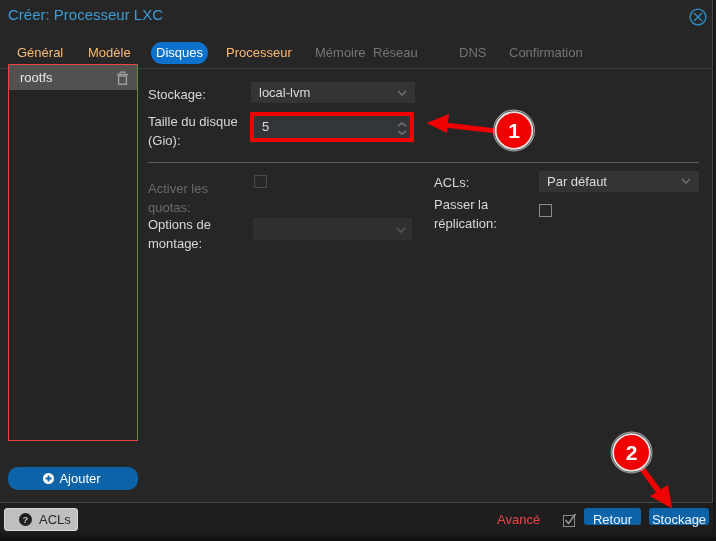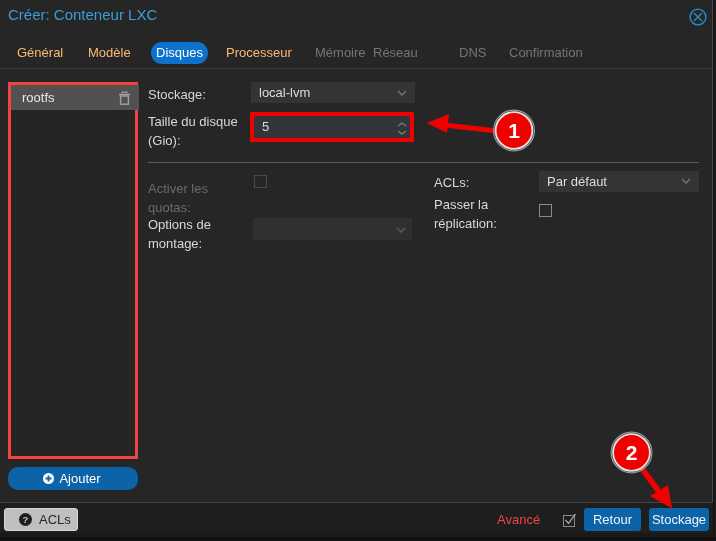--- a/index.html
+++ b/index.html
@@ -9,44 +9,44 @@
 .abs { position:absolute; }
 #dialog { left:0; top:0; width:713px; height:537px; background:#262626; border-right:1px solid #4a4a4a; border-bottom:1px solid #4a4a4a; border-bottom-right-radius:6px; }
 #title { left:8px; top:6px; font-size:15px; color:#3c9dd8; }
 #closebtn { right:9px; top:8px; width:18px; height:18px; }
 
 #tabbar { left:0; top:36px; width:713px; height:33px; border-bottom:1px solid #3c3c3c; }
 .tab { position:absolute; top:42px; height:22px; line-height:22px; padding:0 7px; color:#fdba74; }
 .tab.active { background:#0d72cc; color:#fff; border-radius:11px; }
 .tab.dis { color:#757575; }
 
-#lpanel { left:8px; top:82px; width:130px; height:377px; border:3px solid #ef4444; background:#252525; }
+#lpanel { left:8px; top:64px; width:130px; height:377px; border:1px solid #ef4444; background:#252525; }
 #rootfs { left:0px; top:0px; width:128px; height:25px; background:#515151; color:#e8e8e8; line-height:25px; padding-left:11px; }
 #ajouter { left:8px; top:467px; width:130px; height:23px; background:#0d63a8; border-radius:10px; color:#fff; text-align:center; line-height:23px; }
 
 .lbl { position:absolute; line-height:18.5px; }
 .dislbl { color:#6b6b6b; }
 .field { position:absolute; background:#343434; height:21px; line-height:21px; padding-left:8px; color:#dcdcdc; }
 .disfield { background:#2f3030; }
 .chev { position:absolute; width:10px; height:6px; }
 #divider { left:148px; top:162px; width:551px; height:1px; background:#5c5c5c; }
 .cb { position:absolute; width:13px; height:13px; border:1px solid #8a8a8a; background:#272727; }
 .cb.dis { border-color:#4a4a4a; }
 
 #footer { left:0; top:502px; width:713px; height:31px; background:#1e1e1e; border-top:1px solid #454545; }
 #fedge { left:0; top:533px; width:713px; height:4px; background:#191919; }
 #aide { left:4px; top:508px; width:74px; height:23px; background:#bfbfbf; border:1px solid #d6d6d6; border-radius:3px; color:#262626; }
-.btn { position:absolute; background:#0d63a8; border-radius:3px; color:#f0f4f8; text-align:center; height:23px; line-height:23px; top:508px; }
+.btn { position:absolute; background:#0d63a8; border-radius:3px; color:#f0f4f8; text-align:center; height:17px; line-height:23px; top:508px; }
 </style>
 </head>
 <body>
 <div class="abs" id="dialog"></div>
 <div class="abs" id="rstrip"></div>
 
-<div class="abs" id="title">Créer: Conteneur LXC</div>
+<div class="abs" id="title">Créer: Processeur LXC</div>
 <svg class="abs" id="closebtn" viewBox="0 0 18 18">
   <circle cx="9" cy="9" r="7.9" fill="none" stroke="#2b90c8" stroke-width="1.4"></circle>
   <path d="M5 5 L13 13 M13 5 L5 13" stroke="#2b90c8" stroke-width="1.35" fill="none"></path>
 </svg>
 
 <div class="abs" id="tabbar"></div>
 <div class="tab" style="left:10px;">Général</div>
 <div class="tab" style="left:81px;">Modèle</div>
 <div class="tab active" style="left:151px; padding:0 5px;">Disques</div>
 <div class="tab" style="left:219px;">Processeur</div>

